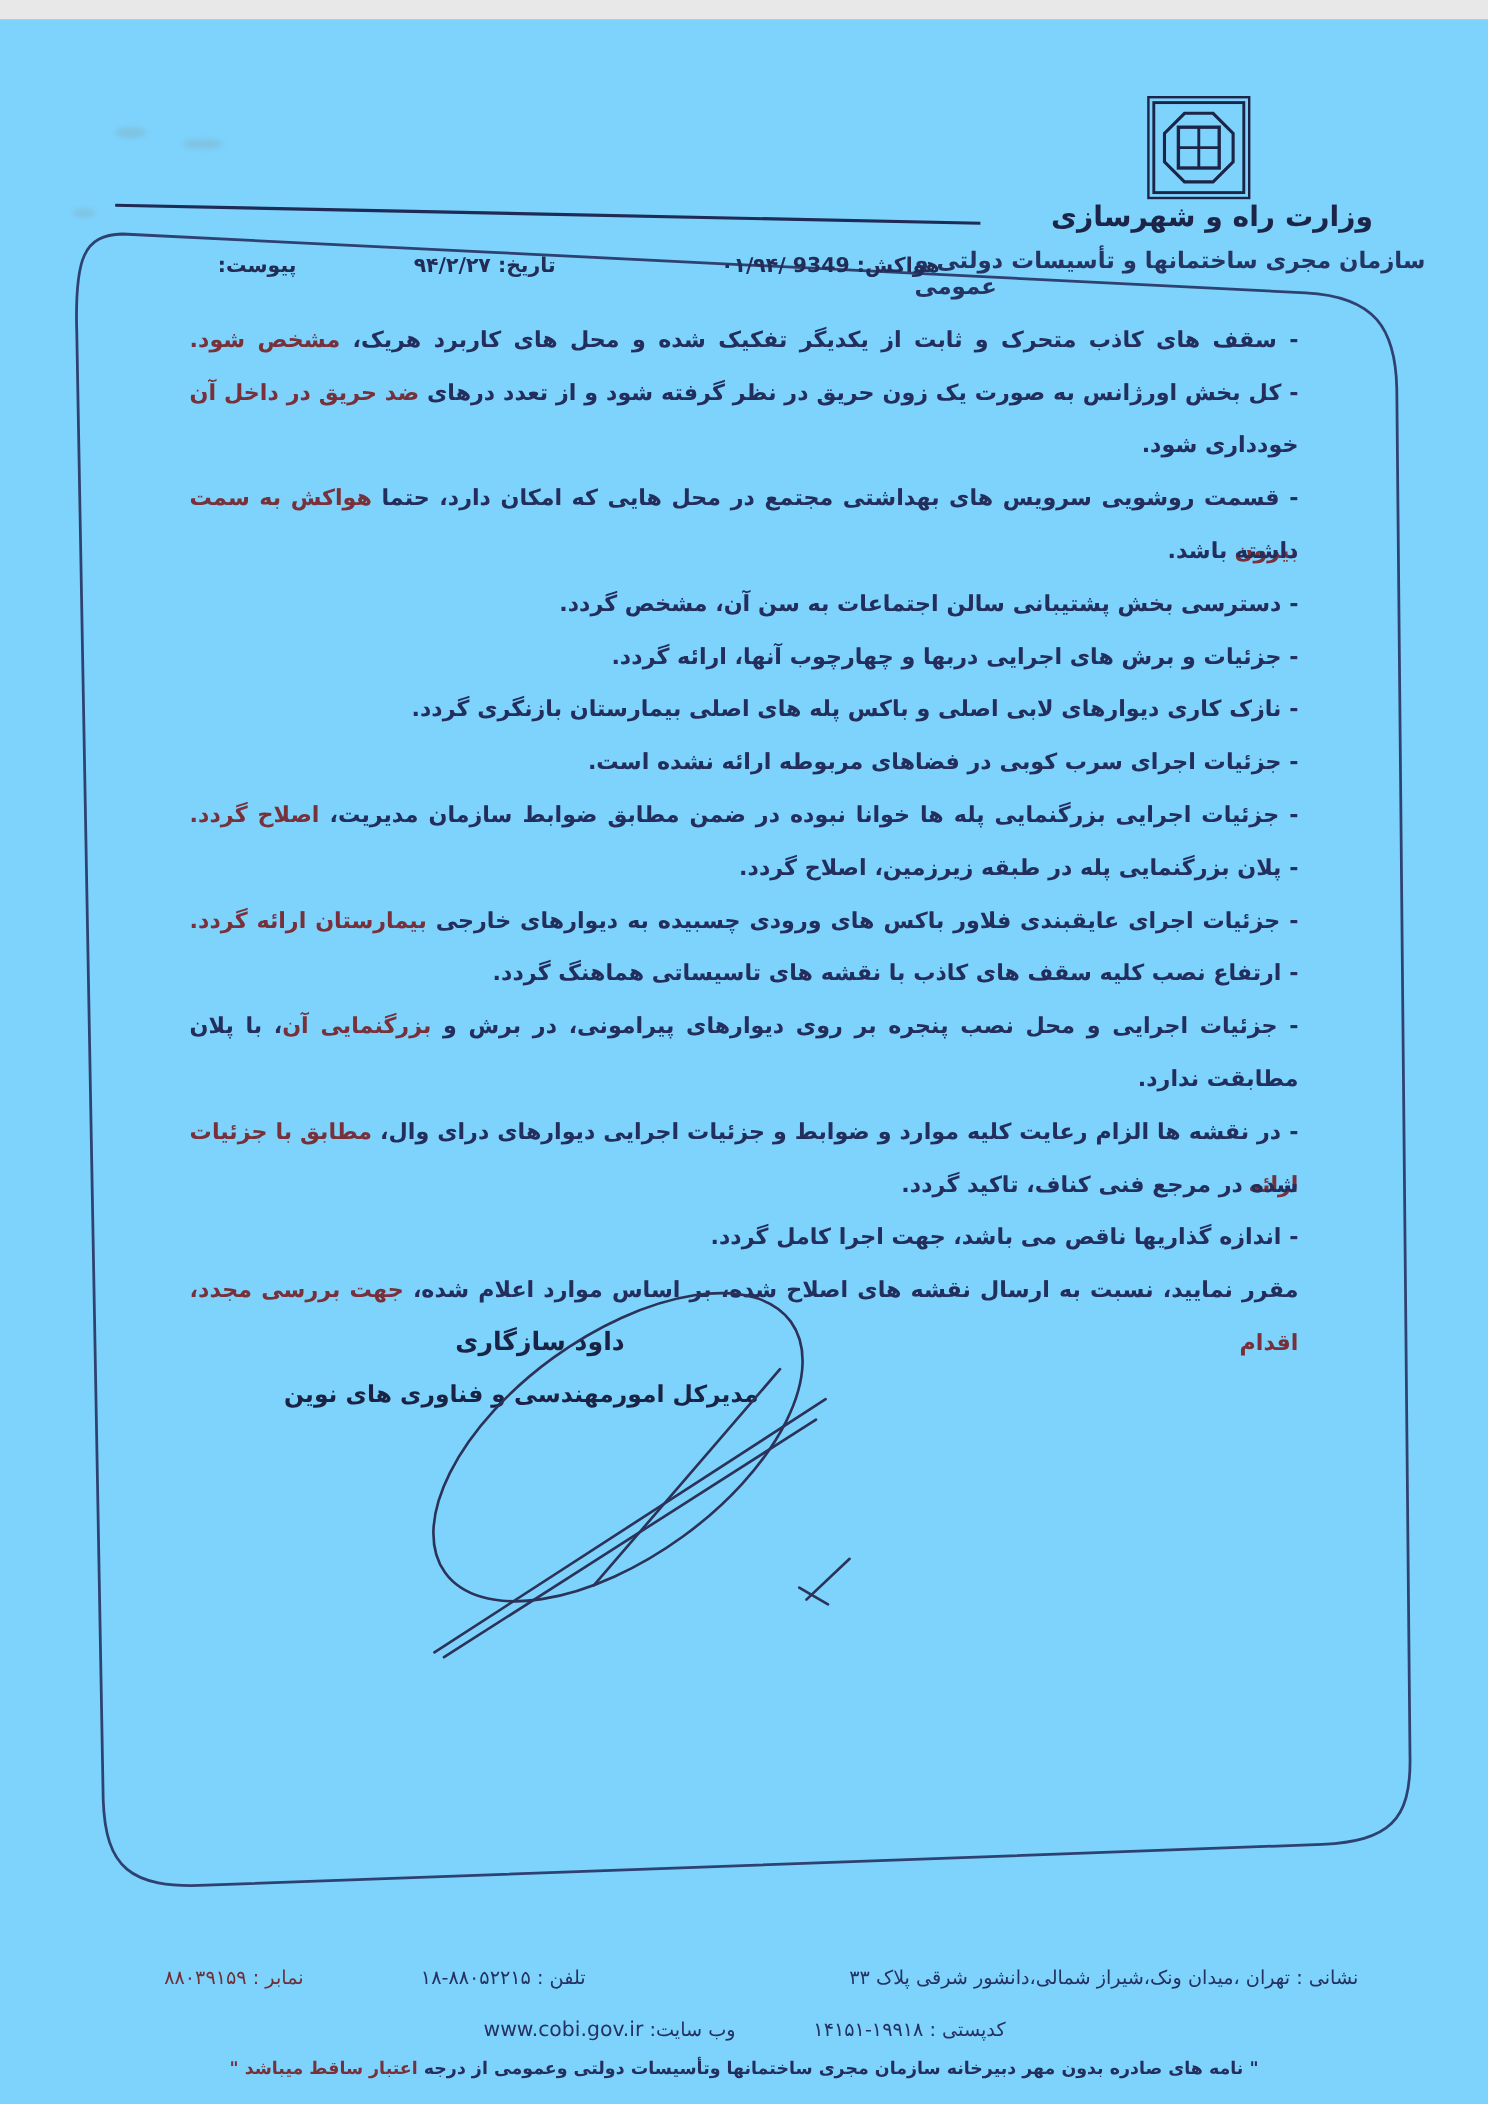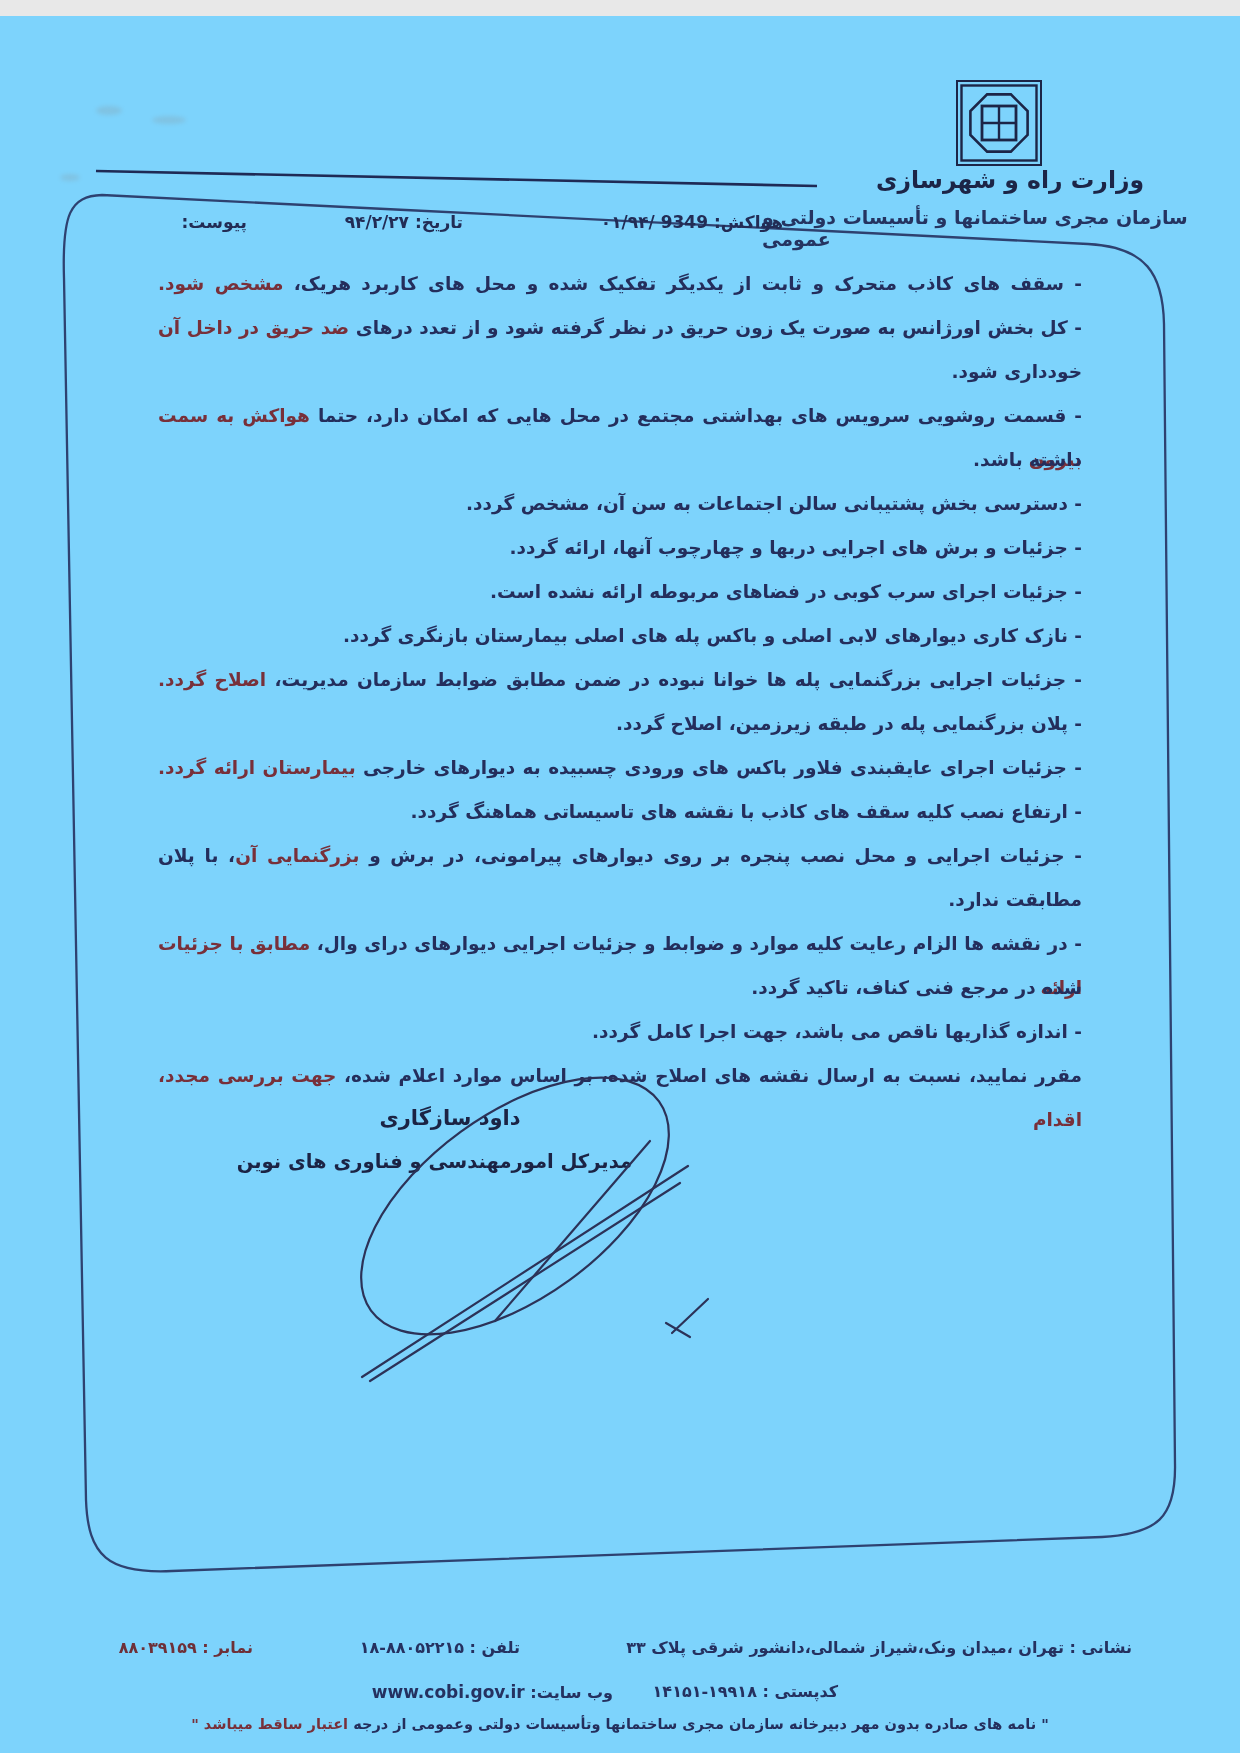--- a/index.html
+++ b/index.html
@@ -48,23 +48,23 @@
   
   .sig-name{
     left:330px;top:1090px;width:240px;text-align:center;
     font-size:21px;font-weight:bold;color:#1b2344;
   }
   .sig-title{
     left:268px;top:1134px;width:364px;text-align:center;
     font-size:19.5px;font-weight:bold;color:#1b2344;white-space:nowrap;
   }
   
-  .footer-item{font-size:16px;font-weight:bold;color:#253160;white-space:nowrap;}
+  .footer-item{font-size:16px;font-weight:normal;color:#253160;white-space:nowrap;}
   .f-address{right:108px;top:1622px;}
-  .f-phone{right:720px;top:1622px;}
+  .f-phone{right:752px;top:1622px;}
   .f-fax{right:987px;top:1622px;color:#6e3038;}
   .f-postal{right:402px;top:1666px;}
   .f-web{right:627px;top:1666px;}
   .f-web .val{font-size:17px;text-align:right;}
   .disclaimer{
     left:0;right:0;top:1700px;text-align:center;
     font-size:14.5px;font-weight:bold;
   }
   svg{display:block;}
 </style>
@@ -114,22 +114,22 @@
   </div>
 
   <div class="abs letter-body">
       <div class="line stretch"><span class="seg-ink">- سقف های کاذب متحرک و ثابت از یکدیگر تفکیک شده و محل های کاربرد هریک، </span><span class="seg-warm">مشخص شود.</span></div>
       <div class="line stretch"><span class="seg-ink">- کل بخش اورژانس به صورت یک زون حریق در نظر گرفته شود و از تعدد درهای </span><span class="seg-warm">ضد حریق در داخل آن</span></div>
       <div class="line"><span class="seg-ink">خودداری شود.</span></div>
       <div class="line stretch"><span class="seg-ink">- قسمت روشویی سرویس های بهداشتی مجتمع در محل هایی که امکان دارد، حتما </span><span class="seg-warm">هواکش به سمت بیرون</span></div>
       <div class="line"><span class="seg-ink">داشته باشد.</span></div>
       <div class="line"><span class="seg-ink">- دسترسی بخش پشتیبانی سالن اجتماعات به سن آن، مشخص گردد.</span></div>
       <div class="line"><span class="seg-ink">- جزئیات و برش های اجرایی دربها و چهارچوب آنها، ارائه گردد.</span></div>
+      <div class="line"><span class="seg-ink">- نازک کاری دیوارهای لابی اصلی و باکس پله های اصلی بیمارستان بازنگری گردد.</span></div>
       <div class="line"><span class="seg-ink">- جزئیات اجرای سرب کوبی در فضاهای مربوطه ارائه نشده است.</span></div>
-      <div class="line"><span class="seg-ink">- نازک کاری دیوارهای لابی اصلی و باکس پله های اصلی بیمارستان بازنگری گردد.</span></div>
       <div class="line stretch"><span class="seg-ink">- جزئیات اجرایی بزرگنمایی پله ها خوانا نبوده در ضمن مطابق ضوابط سازمان  مدیریت، </span><span class="seg-warm">اصلاح گردد.</span></div>
       <div class="line"><span class="seg-ink">- پلان بزرگنمایی پله در طبقه زیرزمین، اصلاح گردد.</span></div>
       <div class="line stretch"><span class="seg-ink">- جزئیات اجرای عایقبندی فلاور باکس های ورودی چسبیده به دیوارهای خارجی </span><span class="seg-warm">بیمارستان ارائه گردد.</span></div>
       <div class="line"><span class="seg-ink">- ارتفاع نصب کلیه سقف های کاذب با نقشه های تاسیساتی هماهنگ گردد.</span></div>
       <div class="line stretch"><span class="seg-ink">- جزئیات اجرایی و محل نصب پنجره بر روی دیوارهای پیرامونی، در برش و </span><span class="seg-warm">بزرگنمایی آن</span><span class="seg-ink">، با پلان</span></div>
       <div class="line"><span class="seg-ink">مطابقت ندارد.</span></div>
       <div class="line stretch"><span class="seg-ink">- در نقشه ها الزام رعایت کلیه موارد و ضوابط و جزئیات اجرایی دیوارهای درای وال، </span><span class="seg-warm">مطابق با جزئیات ارائه</span></div>
       <div class="line"><span class="seg-ink">شده در مرجع فنی کناف، تاکید گردد.</span></div>
       <div class="line"><span class="seg-ink">- اندازه گذاریها ناقص می باشد، جهت اجرا کامل گردد.</span></div>
       <div class="line stretch"><span class="seg-ink">مقرر نمایید،  نسبت به ارسال نقشه های اصلاح شده، بر اساس موارد اعلام شده، </span><span class="seg-warm">جهت بررسی مجدد، اقدام</span></div>

